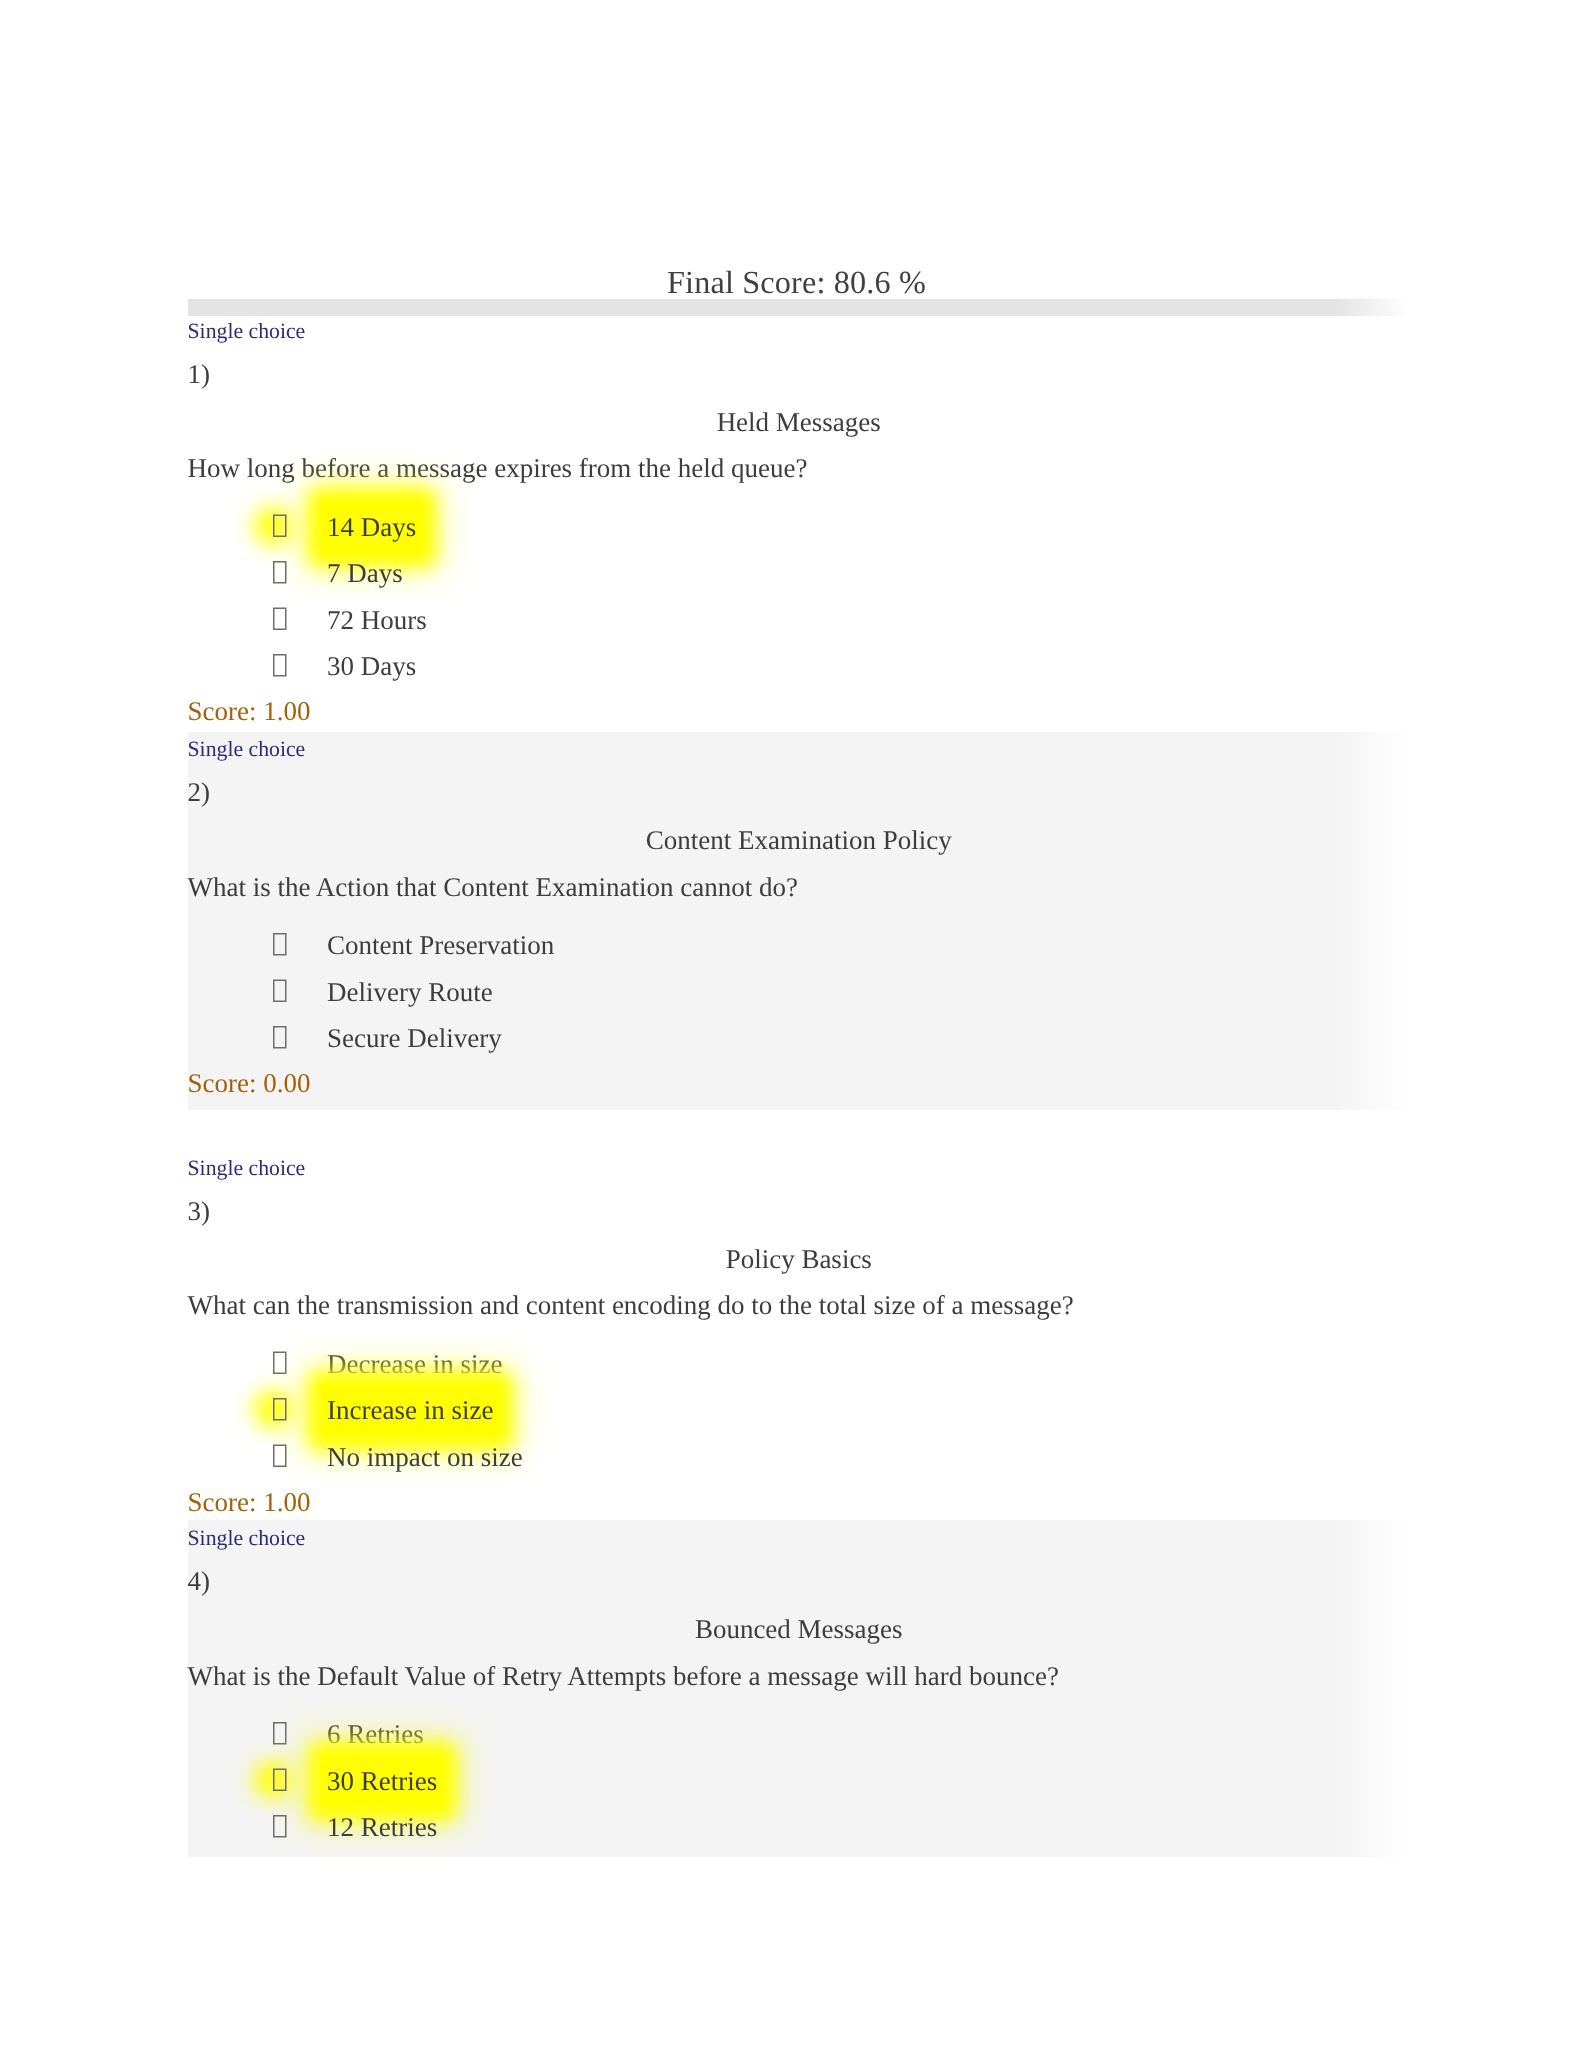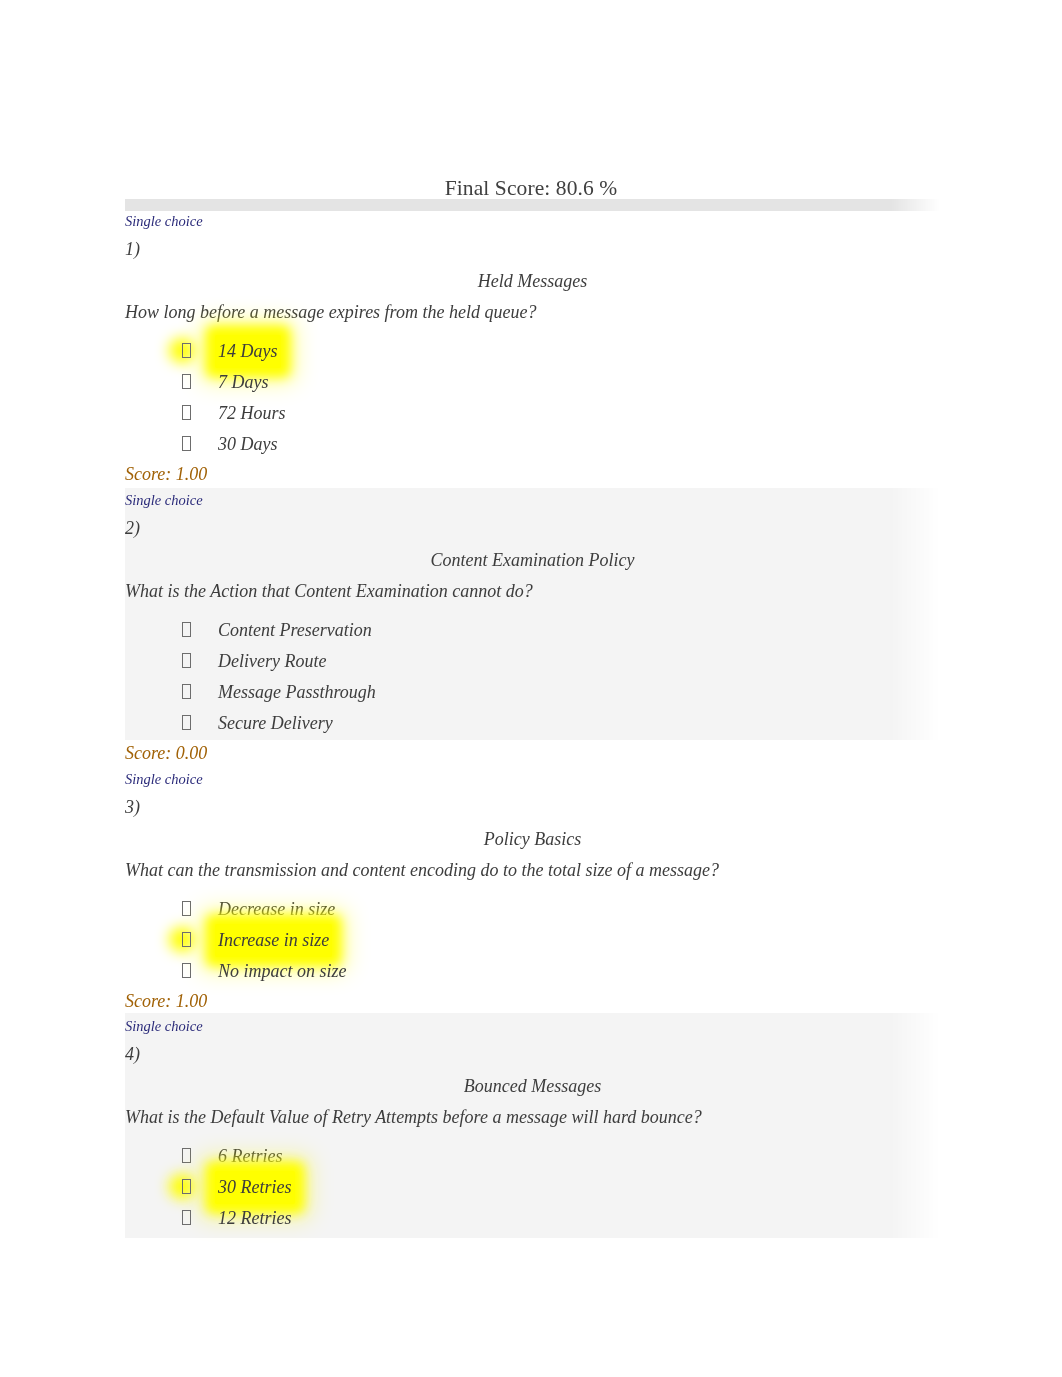--- a/index.html
+++ b/index.html
@@ -55,21 +55,21 @@
     position: absolute;
     top: 176px;
     left: 0;
     width: 1062px;
     text-align: center;
     font-size: 21.5px;
     color: #404040;
     letter-spacing: 0.1px;
   }
 
-  .q-block { position: absolute; left: 125px; width: 815px; font-style: italic; }
+  .q-block { position: absolute; left: 125px; width: 815px; }
 
   .q-type {
     font-family: "Liberation Serif", "DejaVu Serif", serif;
     font-size: 14.5px;
     color: #2b2b7a;
     line-height: 18px;
     margin: 0 0 6px 0;
   }
   .q-number {
     font-size: 18px;
@@ -193,24 +193,20 @@
         <li class="option">
           <span class="bullet"></span>
           <span class="opt-label">Content Preservation</span>
         </li>
         <li class="option">
           <span class="bullet"></span>
           <span class="opt-label">Delivery Route</span>
         </li>
         <li class="option">
           <span class="bullet"></span>
-          <span class="opt-label">Message Passthrough</span>
-        </li>
-        <li class="option">
-          <span class="bullet"></span>
           <span class="opt-label">Secure Delivery</span>
         </li>
       </ul>
       <div class="q-score">Score: 0.00</div>
     </div>
 
     <div class="q-block" style="top:770px;">
       <div class="q-type">Single choice</div>
       <div class="q-number">3)</div>
       <div class="q-topic">Policy Basics</div>

